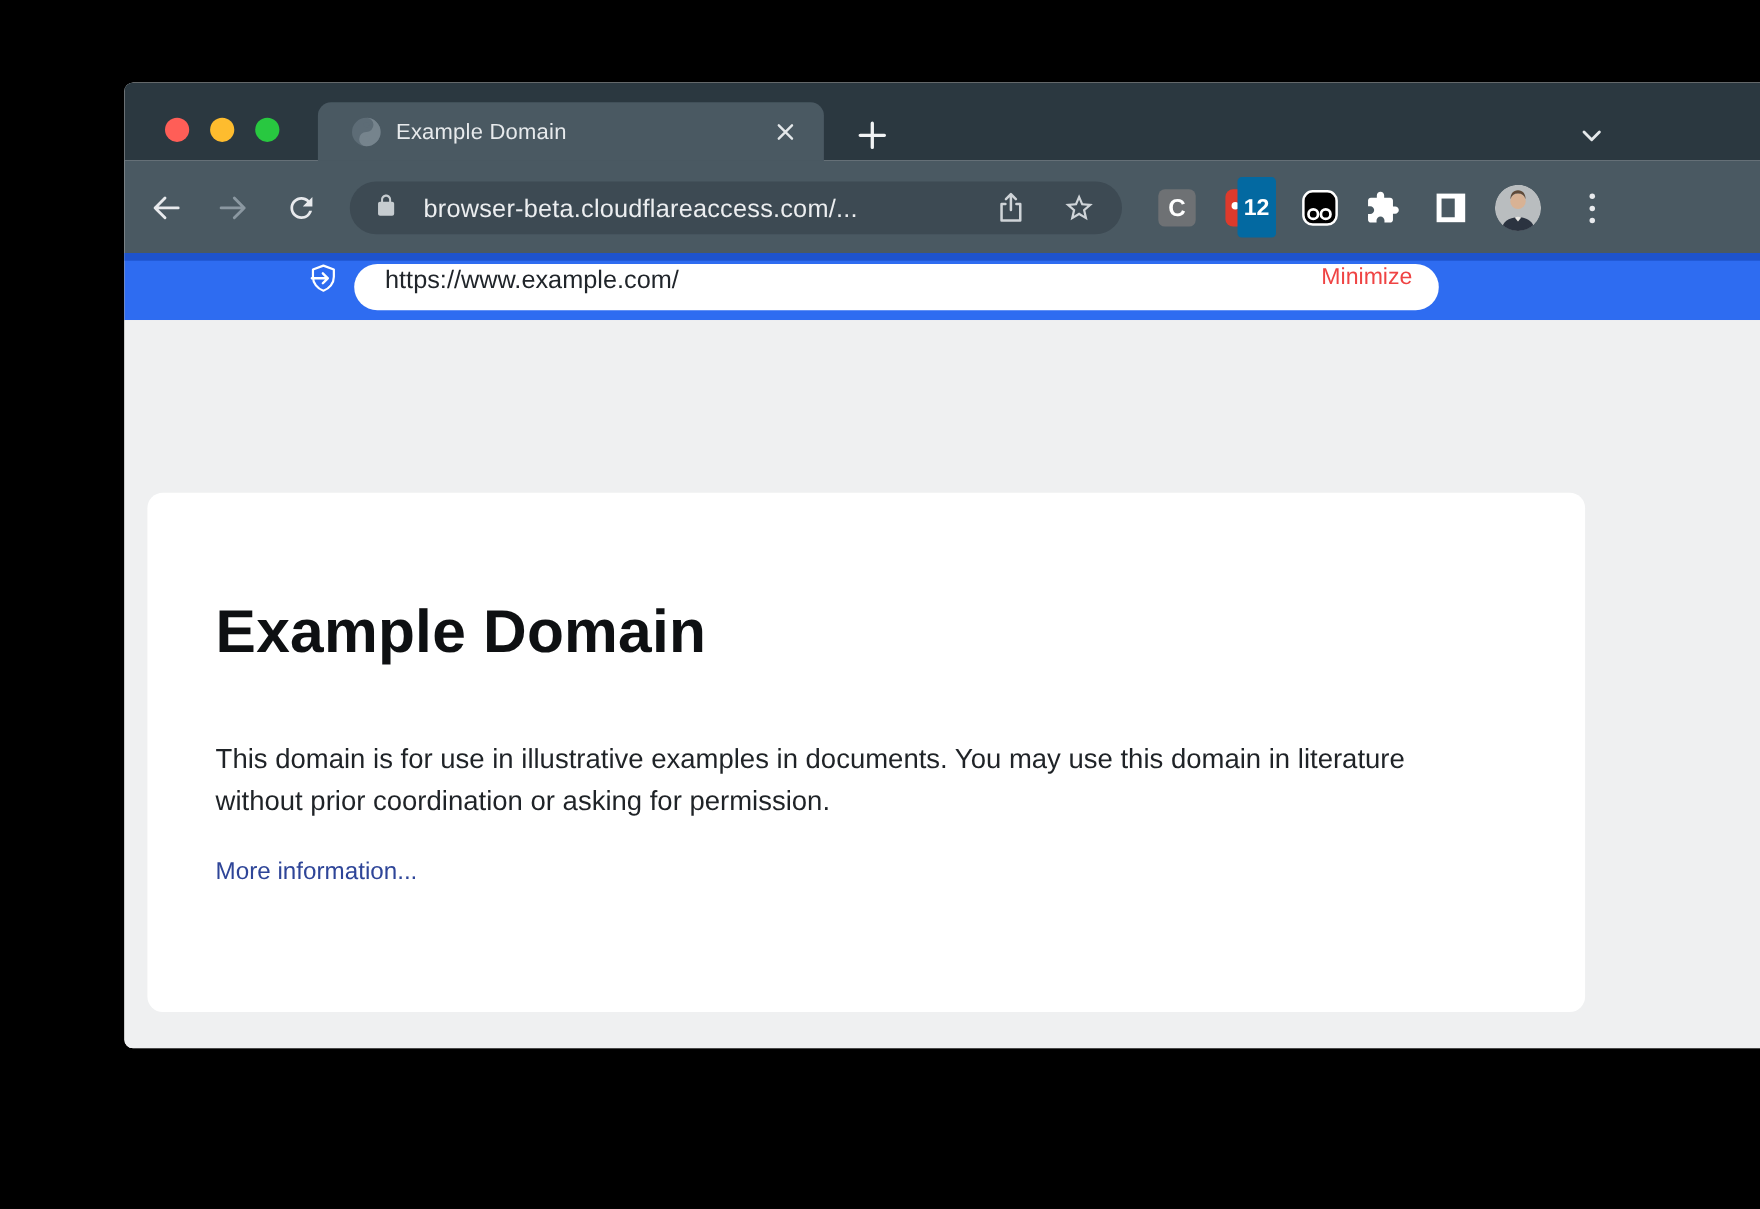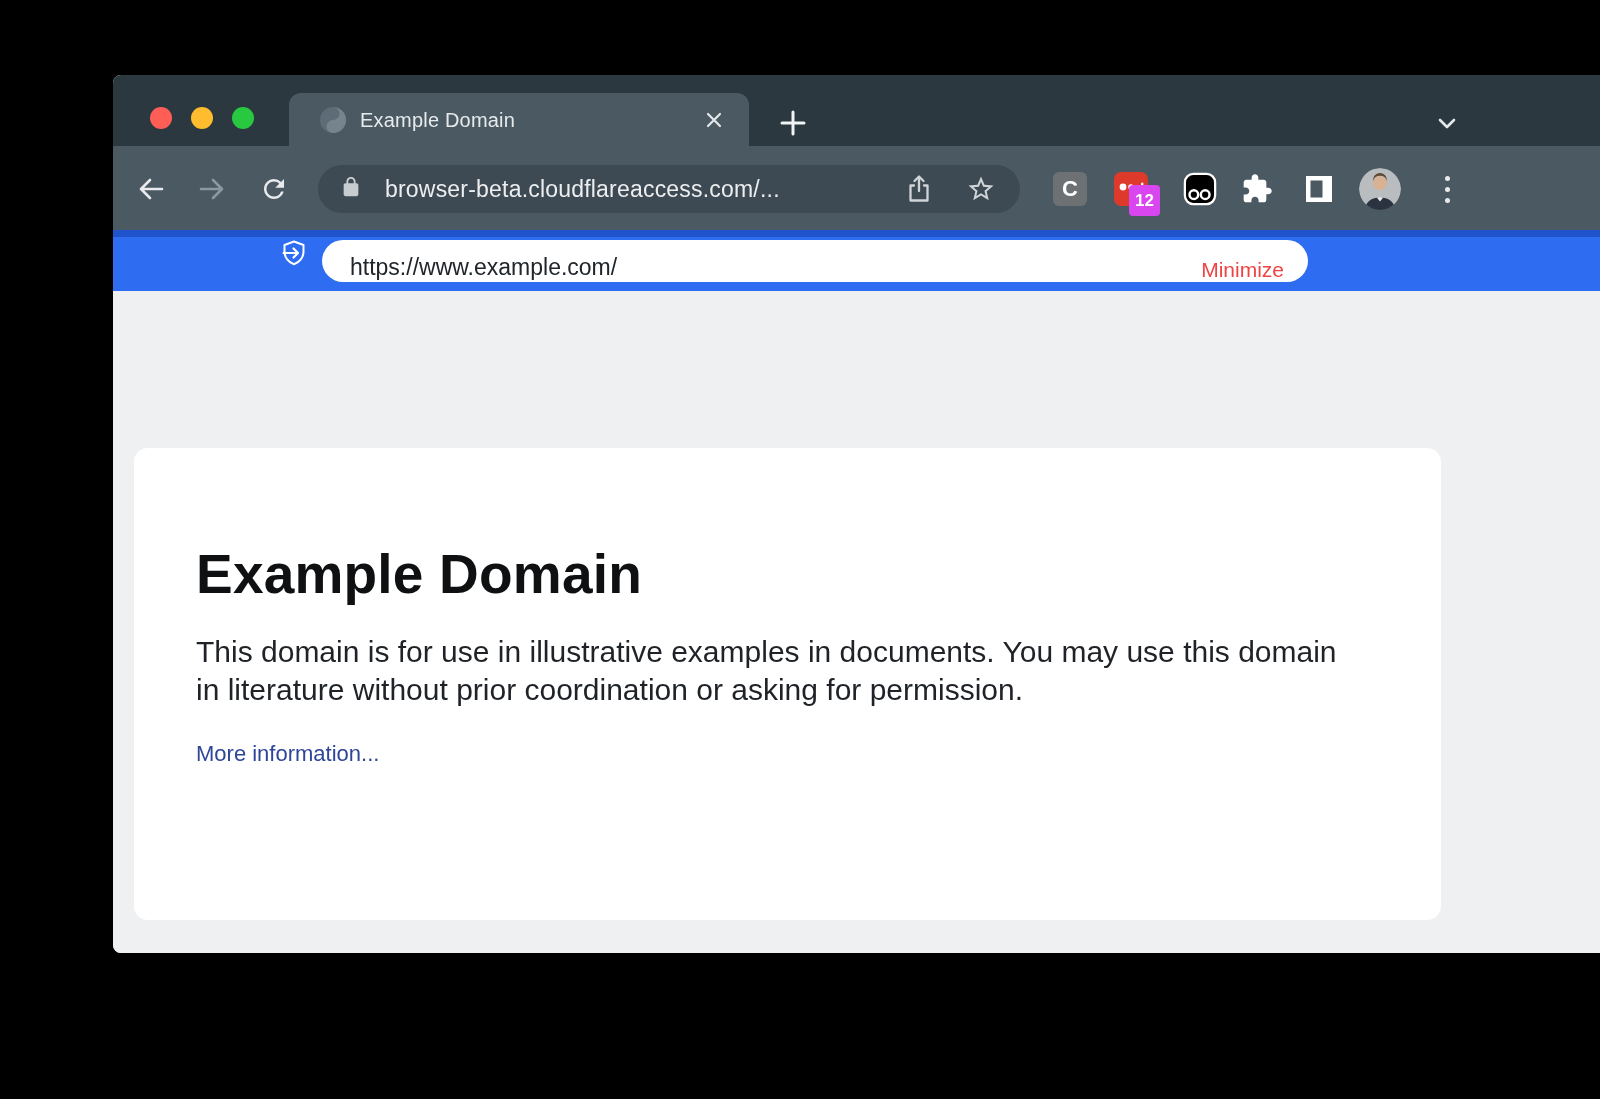--- a/index.html
+++ b/index.html
@@ -40,49 +40,49 @@
   }
   .omni-lock{margin-left:22px;flex:0 0 auto;}
   .omni-url{margin-left:23px;color:#eceef0;font-size:23px;font-weight:500;letter-spacing:.2px;flex:1 1 auto;white-space:nowrap;overflow:hidden;}
   .omni-ic{flex:0 0 auto;width:34px;height:34px;display:flex;align-items:center;justify-content:center;}
   .omni-share{margin-right:28px;}
   .omni-star{margin-right:22px;}
   .ext{position:absolute;top:97px;width:34px;height:34px;display:flex;align-items:center;justify-content:center;}
   .ext-c{left:940px;background:#6e7174;border-radius:6px;color:#fff;font-size:22px;font-weight:700;}
   .ext-red{left:1001px;background:#dd3a2c;border-radius:7px;}
   .ext-badge{
-    position:absolute;right:-12px;bottom:-10px;background:#d946ef;color:#fff;
-    font-size:17px;font-weight:600;padding:5px 6px;border-radius:4px;line-height:21px;
+    position:absolute;right:-12px;bottom:-10px;background:#0369a1;color:#fff;
+    font-size:21px;font-weight:600;padding:17px 6px;border-radius:4px;line-height:21px;
   }
   .ext-black{left:1070px;}
   .ext-puzzle{left:1127px;}
   .ext-panel{left:1189px;}
   .avatar{position:absolute;left:1246px;top:93px;width:42px;height:42px;border-radius:50%;overflow:hidden;}
   .menu-dots{position:absolute;left:1322px;top:96px;width:24px;height:36px;display:flex;flex-direction:column;align-items:center;justify-content:center;gap:6px;}
   .menu-dots i{width:5px;height:5px;border-radius:50%;background:#e8eaed;}
   
   .iso-bar{position:absolute;left:0;top:155px;width:100%;height:61px;background:#2e6cf1;border-top:7px solid #1e53cc;box-sizing:border-box;}
   .iso-shield{position:absolute;left:167px;top:164px;width:28px;height:28px;}
   .iso-pill{
     position:absolute;left:209px;top:165px;width:986px;height:42px;border-radius:21px;
-    background:#fff;display:flex;align-items:flex-end;box-sizing:border-box;padding:0 24px 0 26px;gap:40px;
+    background:#fff;display:flex;align-items:flex-start;box-sizing:border-box;padding:0 24px 0 26px;gap:40px;
   }
   .iso-input{
     flex:1 1 auto;border:none;outline:none;background:transparent;
     color:#20252a;font-size:23px;font-family:"Liberation Sans","DejaVu Sans",sans-serif;
   }
   .iso-min{flex:0 0 auto;color:#ef4444;font-size:21px;cursor:pointer;}
   
   .content{position:absolute;left:0;top:216px;width:100%;height:662px;background:#eff0f1;}
   .card{
     position:absolute;left:21px;top:157px;width:1307px;height:472px;background:#fff;
     border-radius:14px;box-sizing:border-box;padding:0 62px;
   }
   .card h1{margin:0;padding-top:96px;font-size:55px;line-height:1.1;font-weight:700;color:#0e1012;letter-spacing:.2px;}
-  .card p{margin:28px 0 0;max-width:1150px;font-size:30px;line-height:38px;color:#1f2327;}
+  .card p{margin:66px 0 0;max-width:1150px;font-size:25px;line-height:38px;color:#1f2327;}
   .card a{display:inline-block;margin-top:32px;font-size:22px;color:#2e4598;text-decoration:none;cursor:pointer;}
   
   .scroll-track{position:absolute;right:0;top:216px;width:15px;height:662px;background:#f9fafa;}
   .scroll-thumb{position:absolute;right:1px;top:225px;width:13px;height:545px;border-radius:7px;background:#b2b8ba;}
 </style>
 </head>
 <body>
 
 <div id="window">
 

